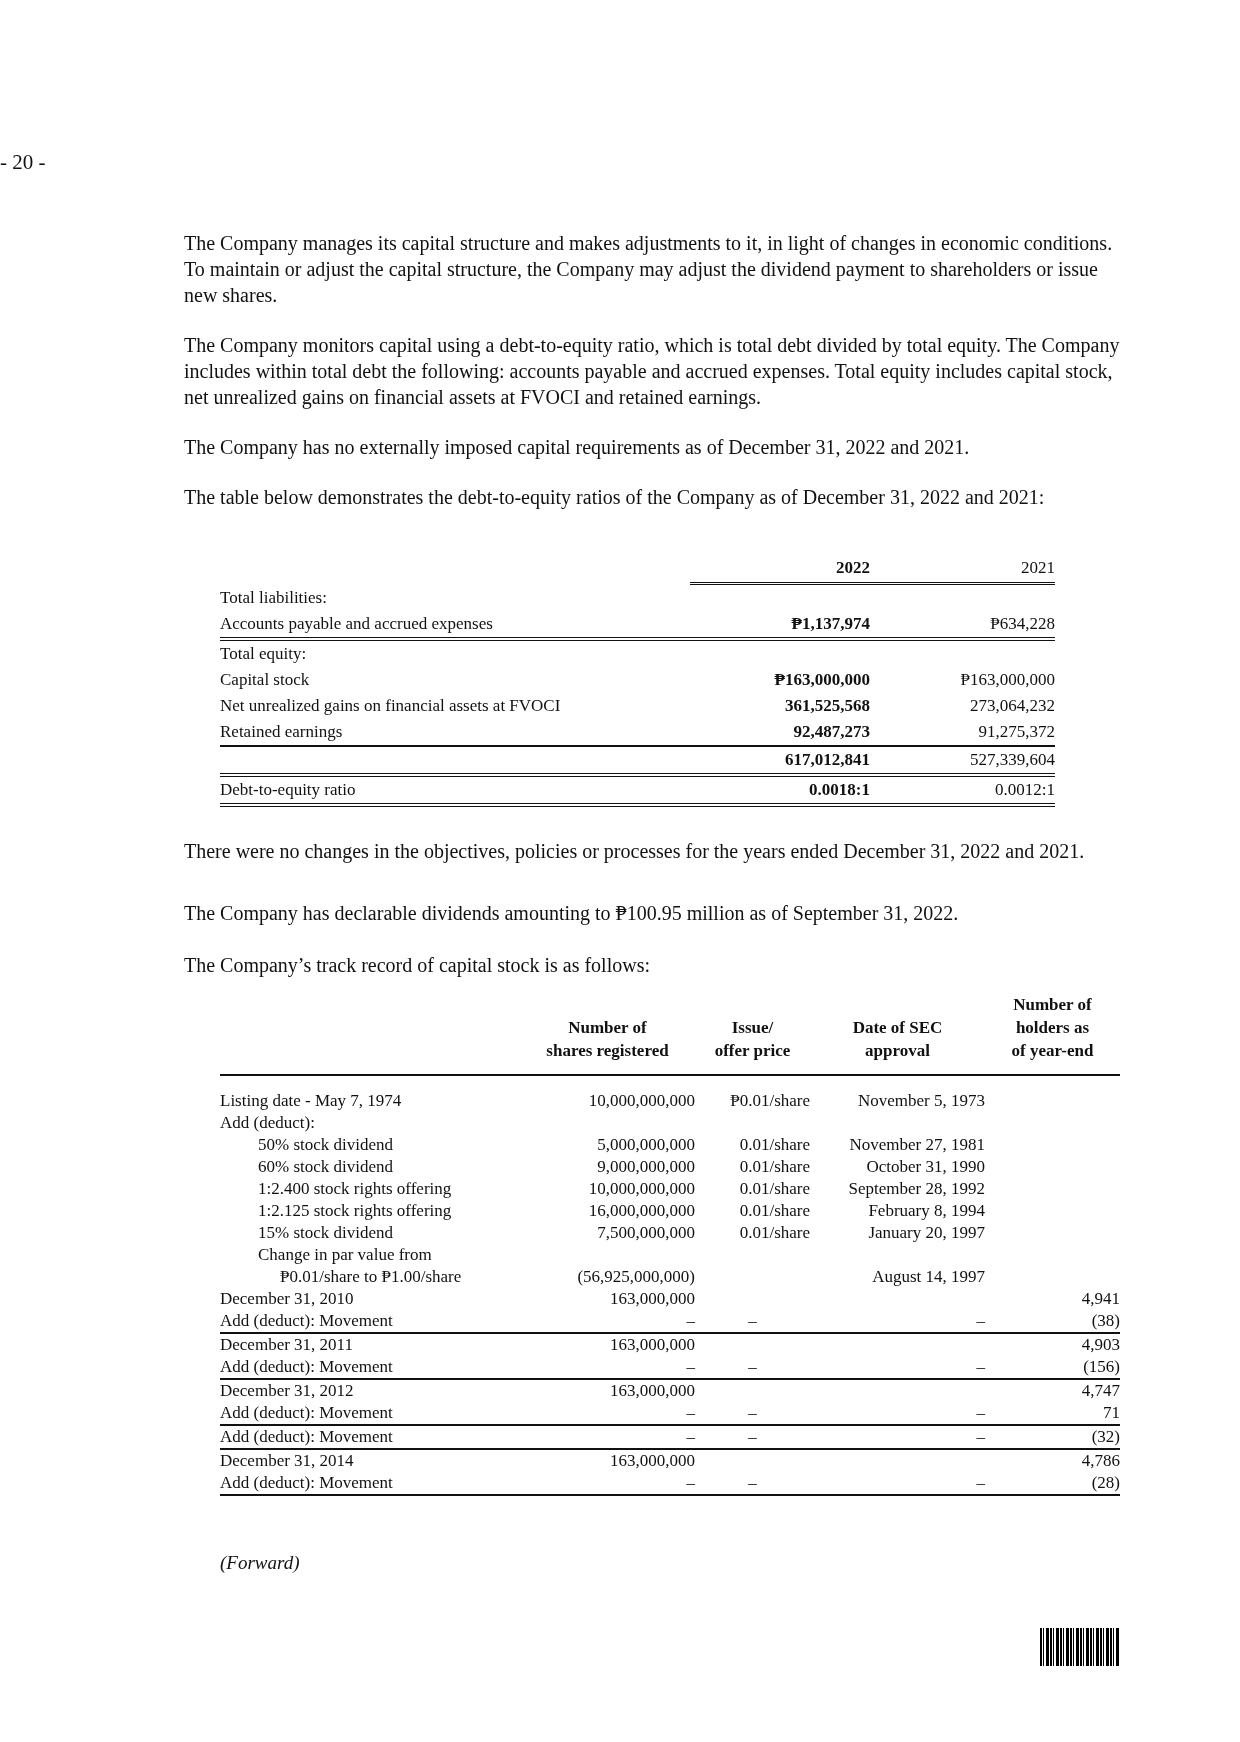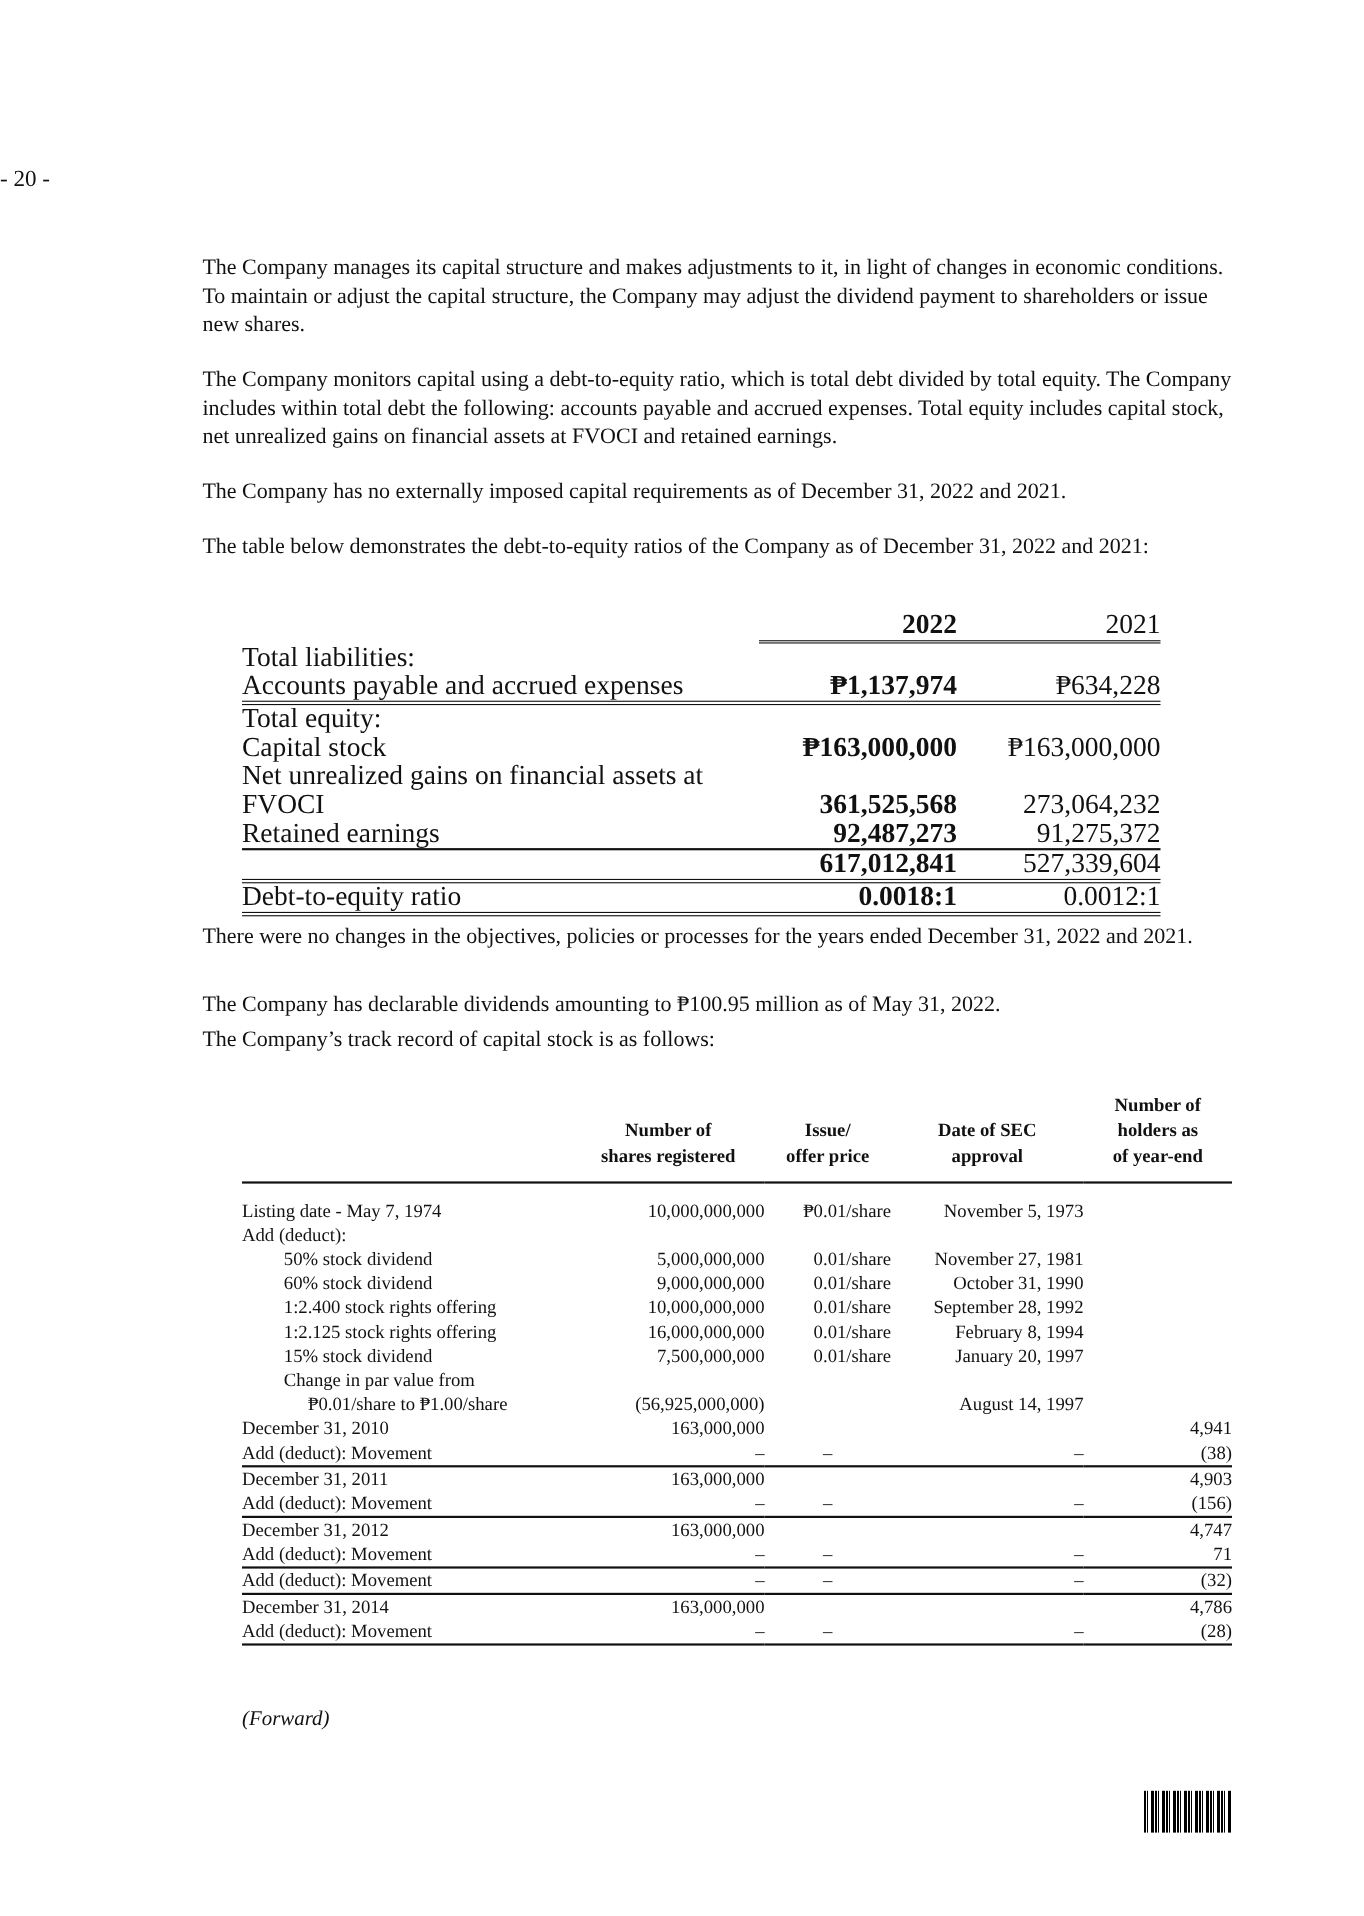--- a/index.html
+++ b/index.html
@@ -6,24 +6,24 @@
   body { width: 1240px; height: 1742px; position: relative; overflow: hidden;
          font-family: "Liberation Serif", "DejaVu Serif", serif; color: #111; }
   .page-num { position: absolute; top: 150px; left: 0; width: 1240px; text-align: left; font-size: 21px; }
   .para { position: absolute; left: 184px; width: 940px; font-size: 20px; line-height: 26px; margin: 0; }
   #p1 { top: 230px; }
   #p2 { top: 332px; }
   #p3 { top: 434px; }
   #p4 { top: 484px; }
   #p5 { top: 838px; }
   #p6 { top: 900px; }
-  #p7 { top: 932px; }
+  #p7 { top: 952px; }
 
   
-  .t1 { position: absolute; left: 220px; top: 555px; width: 835px; border-collapse: collapse; font-size: 25px; }
+  .t1 { position: absolute; left: 220px; top: 555px; width: 835px; border-collapse: collapse; font-size: 17px; }
   .t1 td { padding: 0 0 0 0; height: 26px; line-height: 26px; vertical-align: bottom; }
   .t1 td.num { text-align: right; white-space: nowrap; }
   .t1 .c1 { width: 470px; }
   .t1 .c2 { width: 180px; }
   .t1 .c3 { width: 185px; }
   .b { font-weight: bold; }
   .t1 tr.hdr td { border-bottom: 3px double #111; padding-bottom: 1px; }
   .t1 tr.hdr td.lbl { border-bottom: none; }
   .t1 tr.ap td { border-bottom: 4px double #111; }
   .t1 tr.re td.num, .t1 tr.re td.lbl { border-bottom: 2px solid #111; }
@@ -106,21 +106,21 @@
   </tr>
   <tr class="der">
     <td>Debt-to-equity ratio</td>
     <td class="num b">0.0018:1</td>
     <td class="num">0.0012:1</td>
   </tr>
 </tbody>
   </table>
 
 <p class="para" id="p5">There were no changes in the objectives, policies or processes for the years ended December 31, 2022 and 2021.</p>
-<p class="para" id="p6">The Company has declarable dividends amounting to ₱100.95 million as of May 31, 2022.</p>
+<p class="para" id="p6">The Company has declarable dividends amounting to ₱100.95 million as of September 31, 2022.</p>
 <p class="para" id="p7">The Company’s track record of capital stock is as follows:</p>
 
 <table class="t2">
   <tbody>
       <tr class="h-row">
     <th class="w1"></th>
     <th class="w2">
       <div>Number of</div>
       <div>shares registered</div>
     </th>

